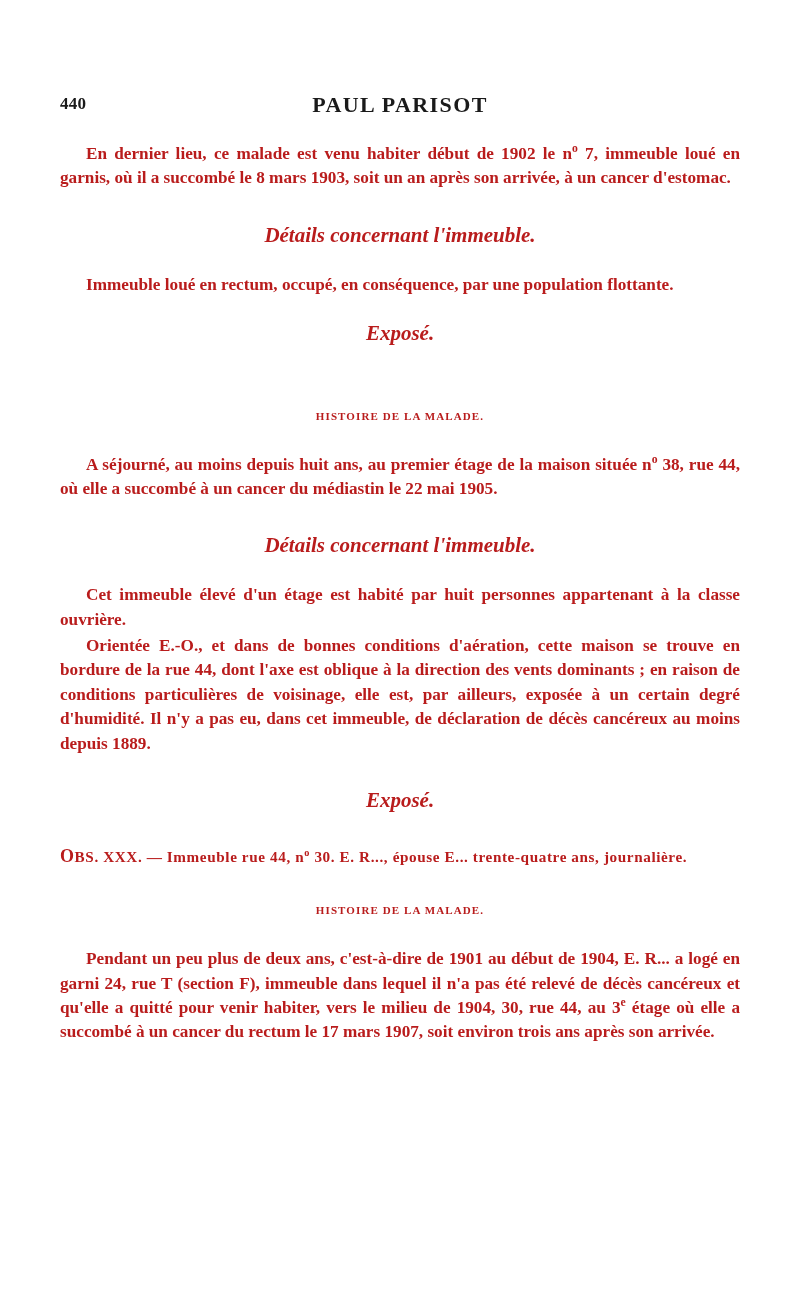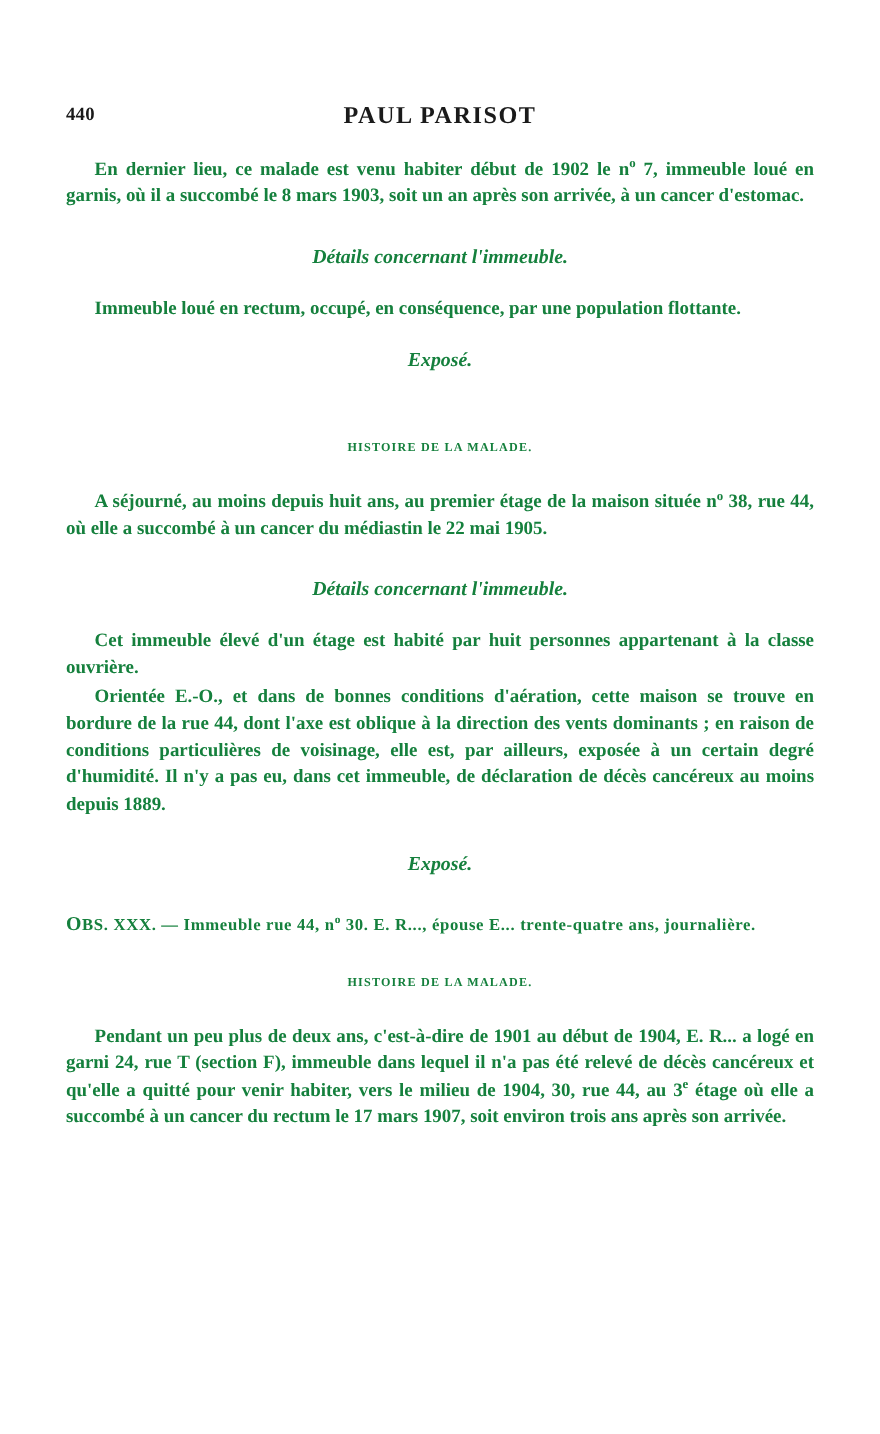--- a/index.html
+++ b/index.html
@@ -41,36 +41,36 @@
     font-size: 22px;
     letter-spacing: 1.4px;
   }
   p {
     margin: 0 0 2px 0;
     font-size: 17.2px;
     line-height: 1.42;
     text-align: justify;
     text-justify: inter-word;
     font-weight: bold;
-    color: #15803d;
+    color: #b91c1c;
   }
   p.indent {
     text-indent: 26px;
   }
   p.block {
     margin-bottom: 10px;
   }
   .center {
     text-align: center;
     text-indent: 0;
   }
   .ital {
     font-style: italic;
     font-weight: bold;
-    font-size: 18px;
+    font-size: 21px;
   }
   .section-head {
     text-align: center;
     font-weight: bold;
     font-size: 11px;
     letter-spacing: 1.1px;
     text-indent: 0;
   }
   .obs-label {
     font-size: 15.2px;

